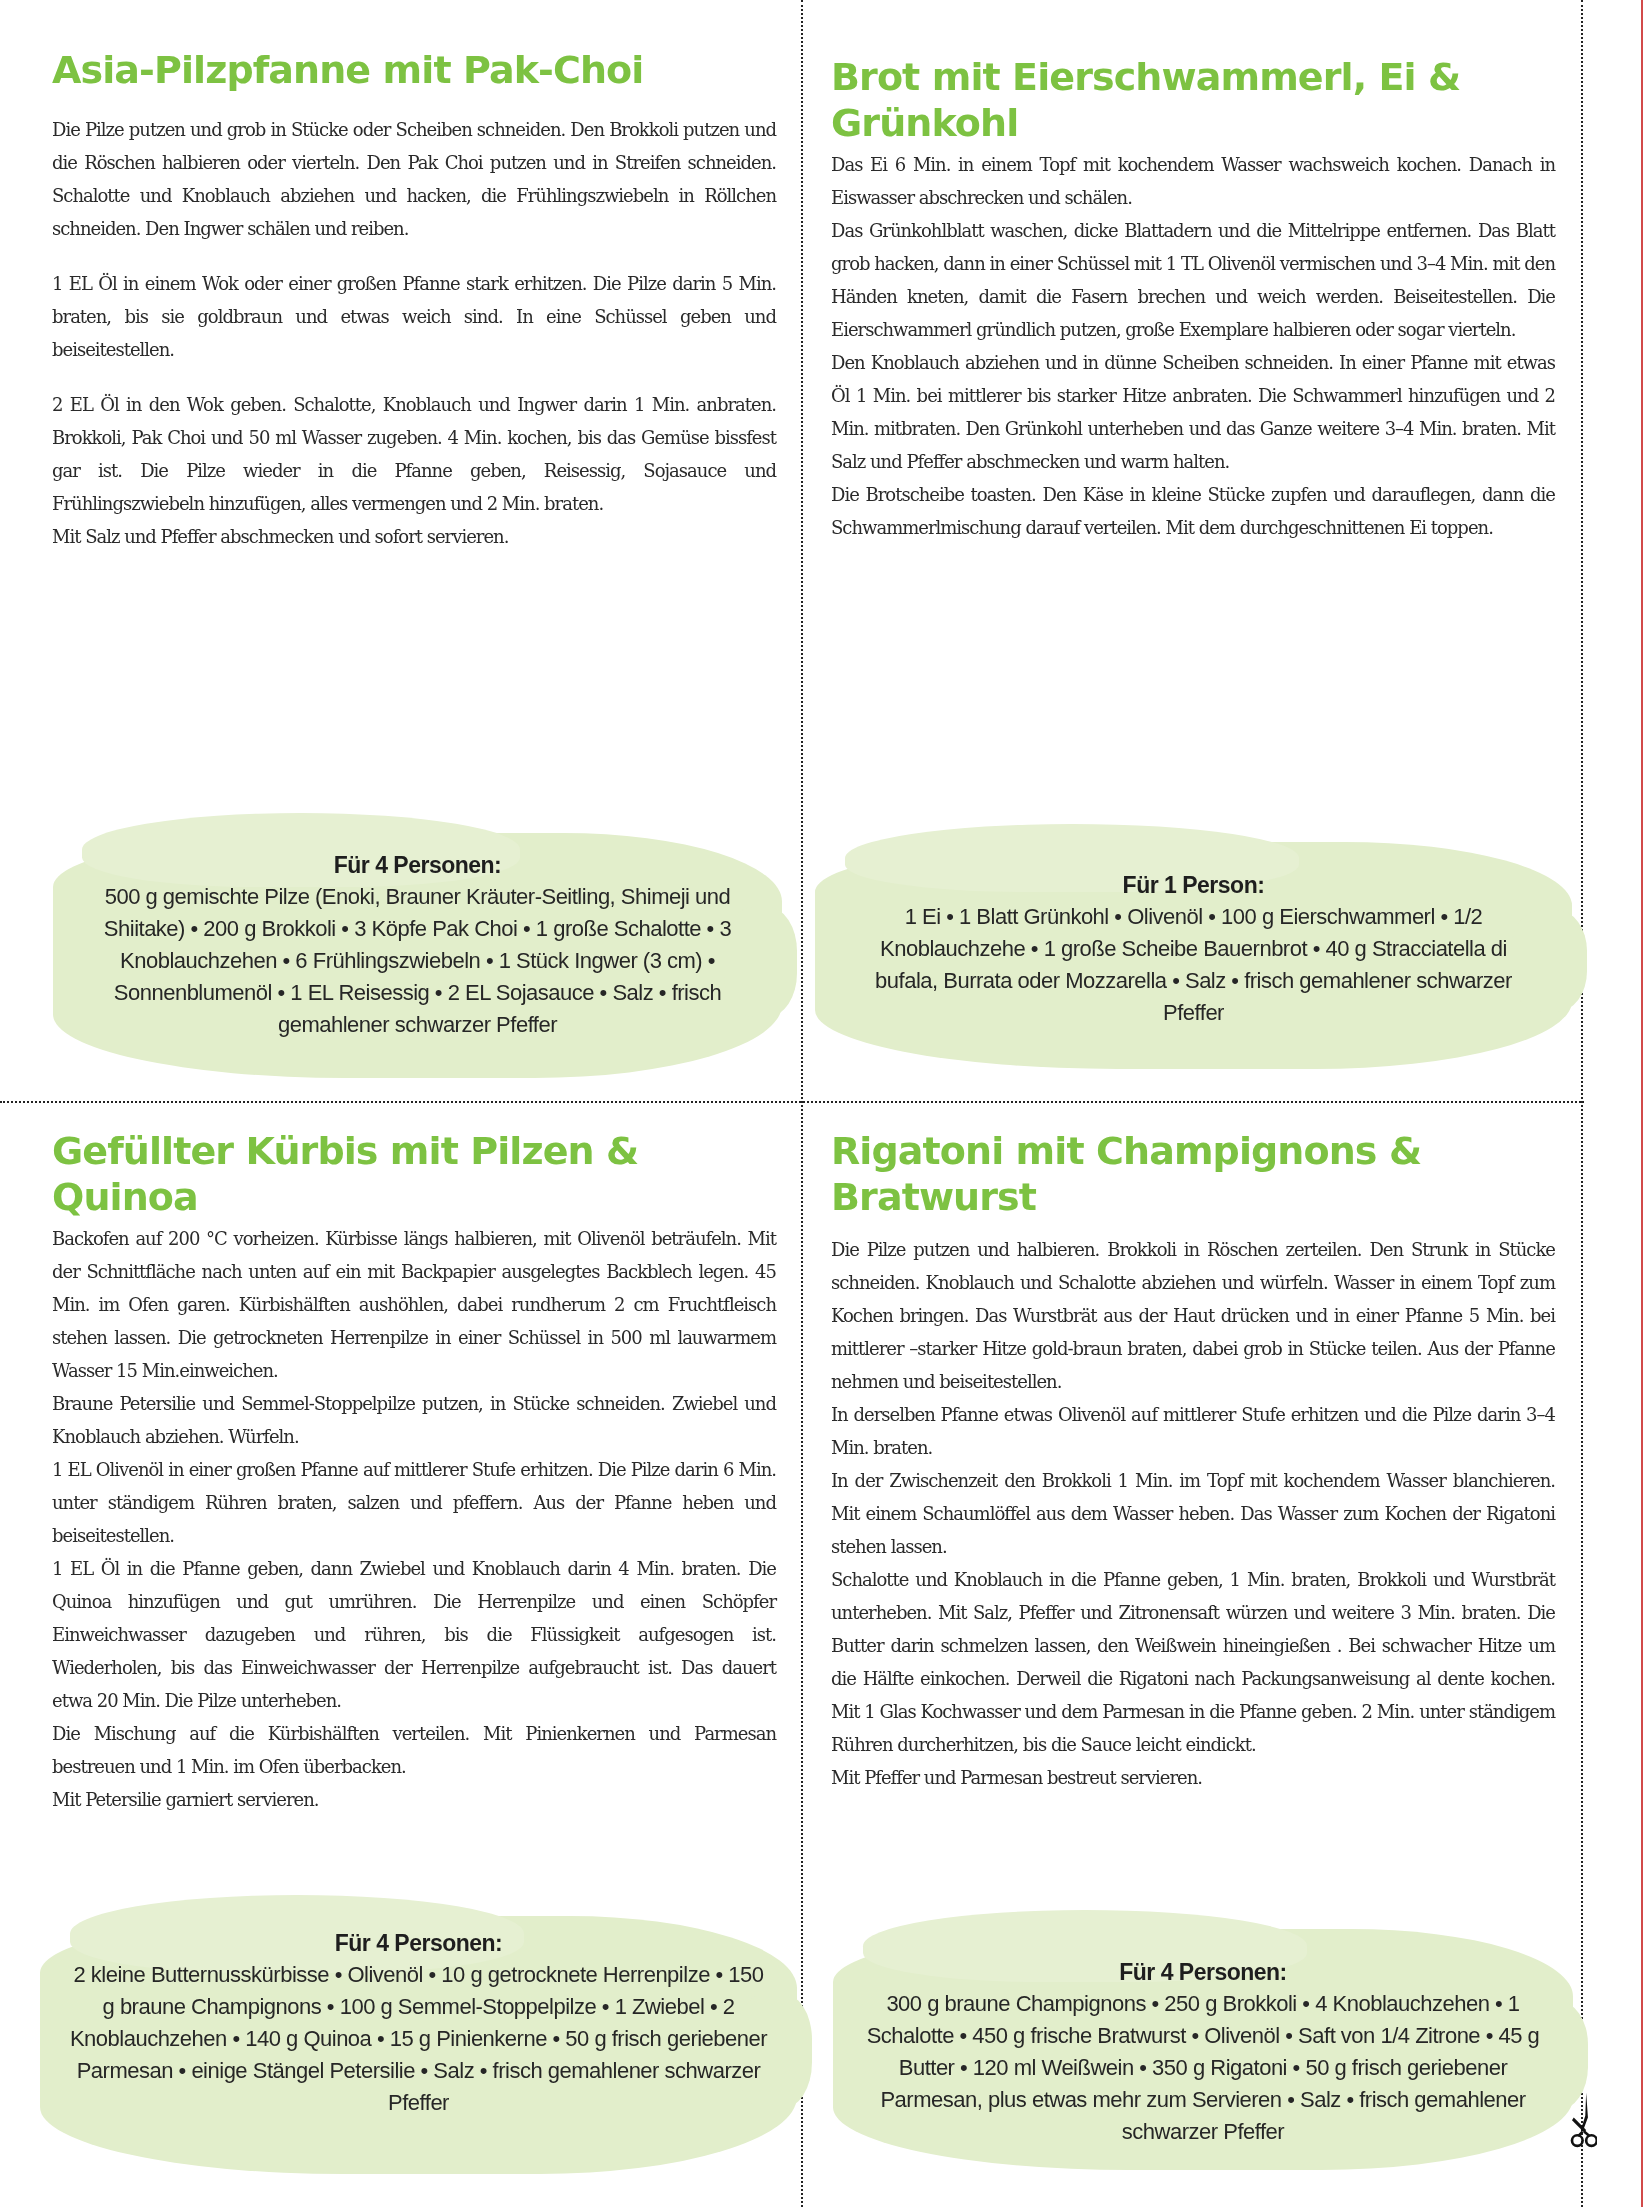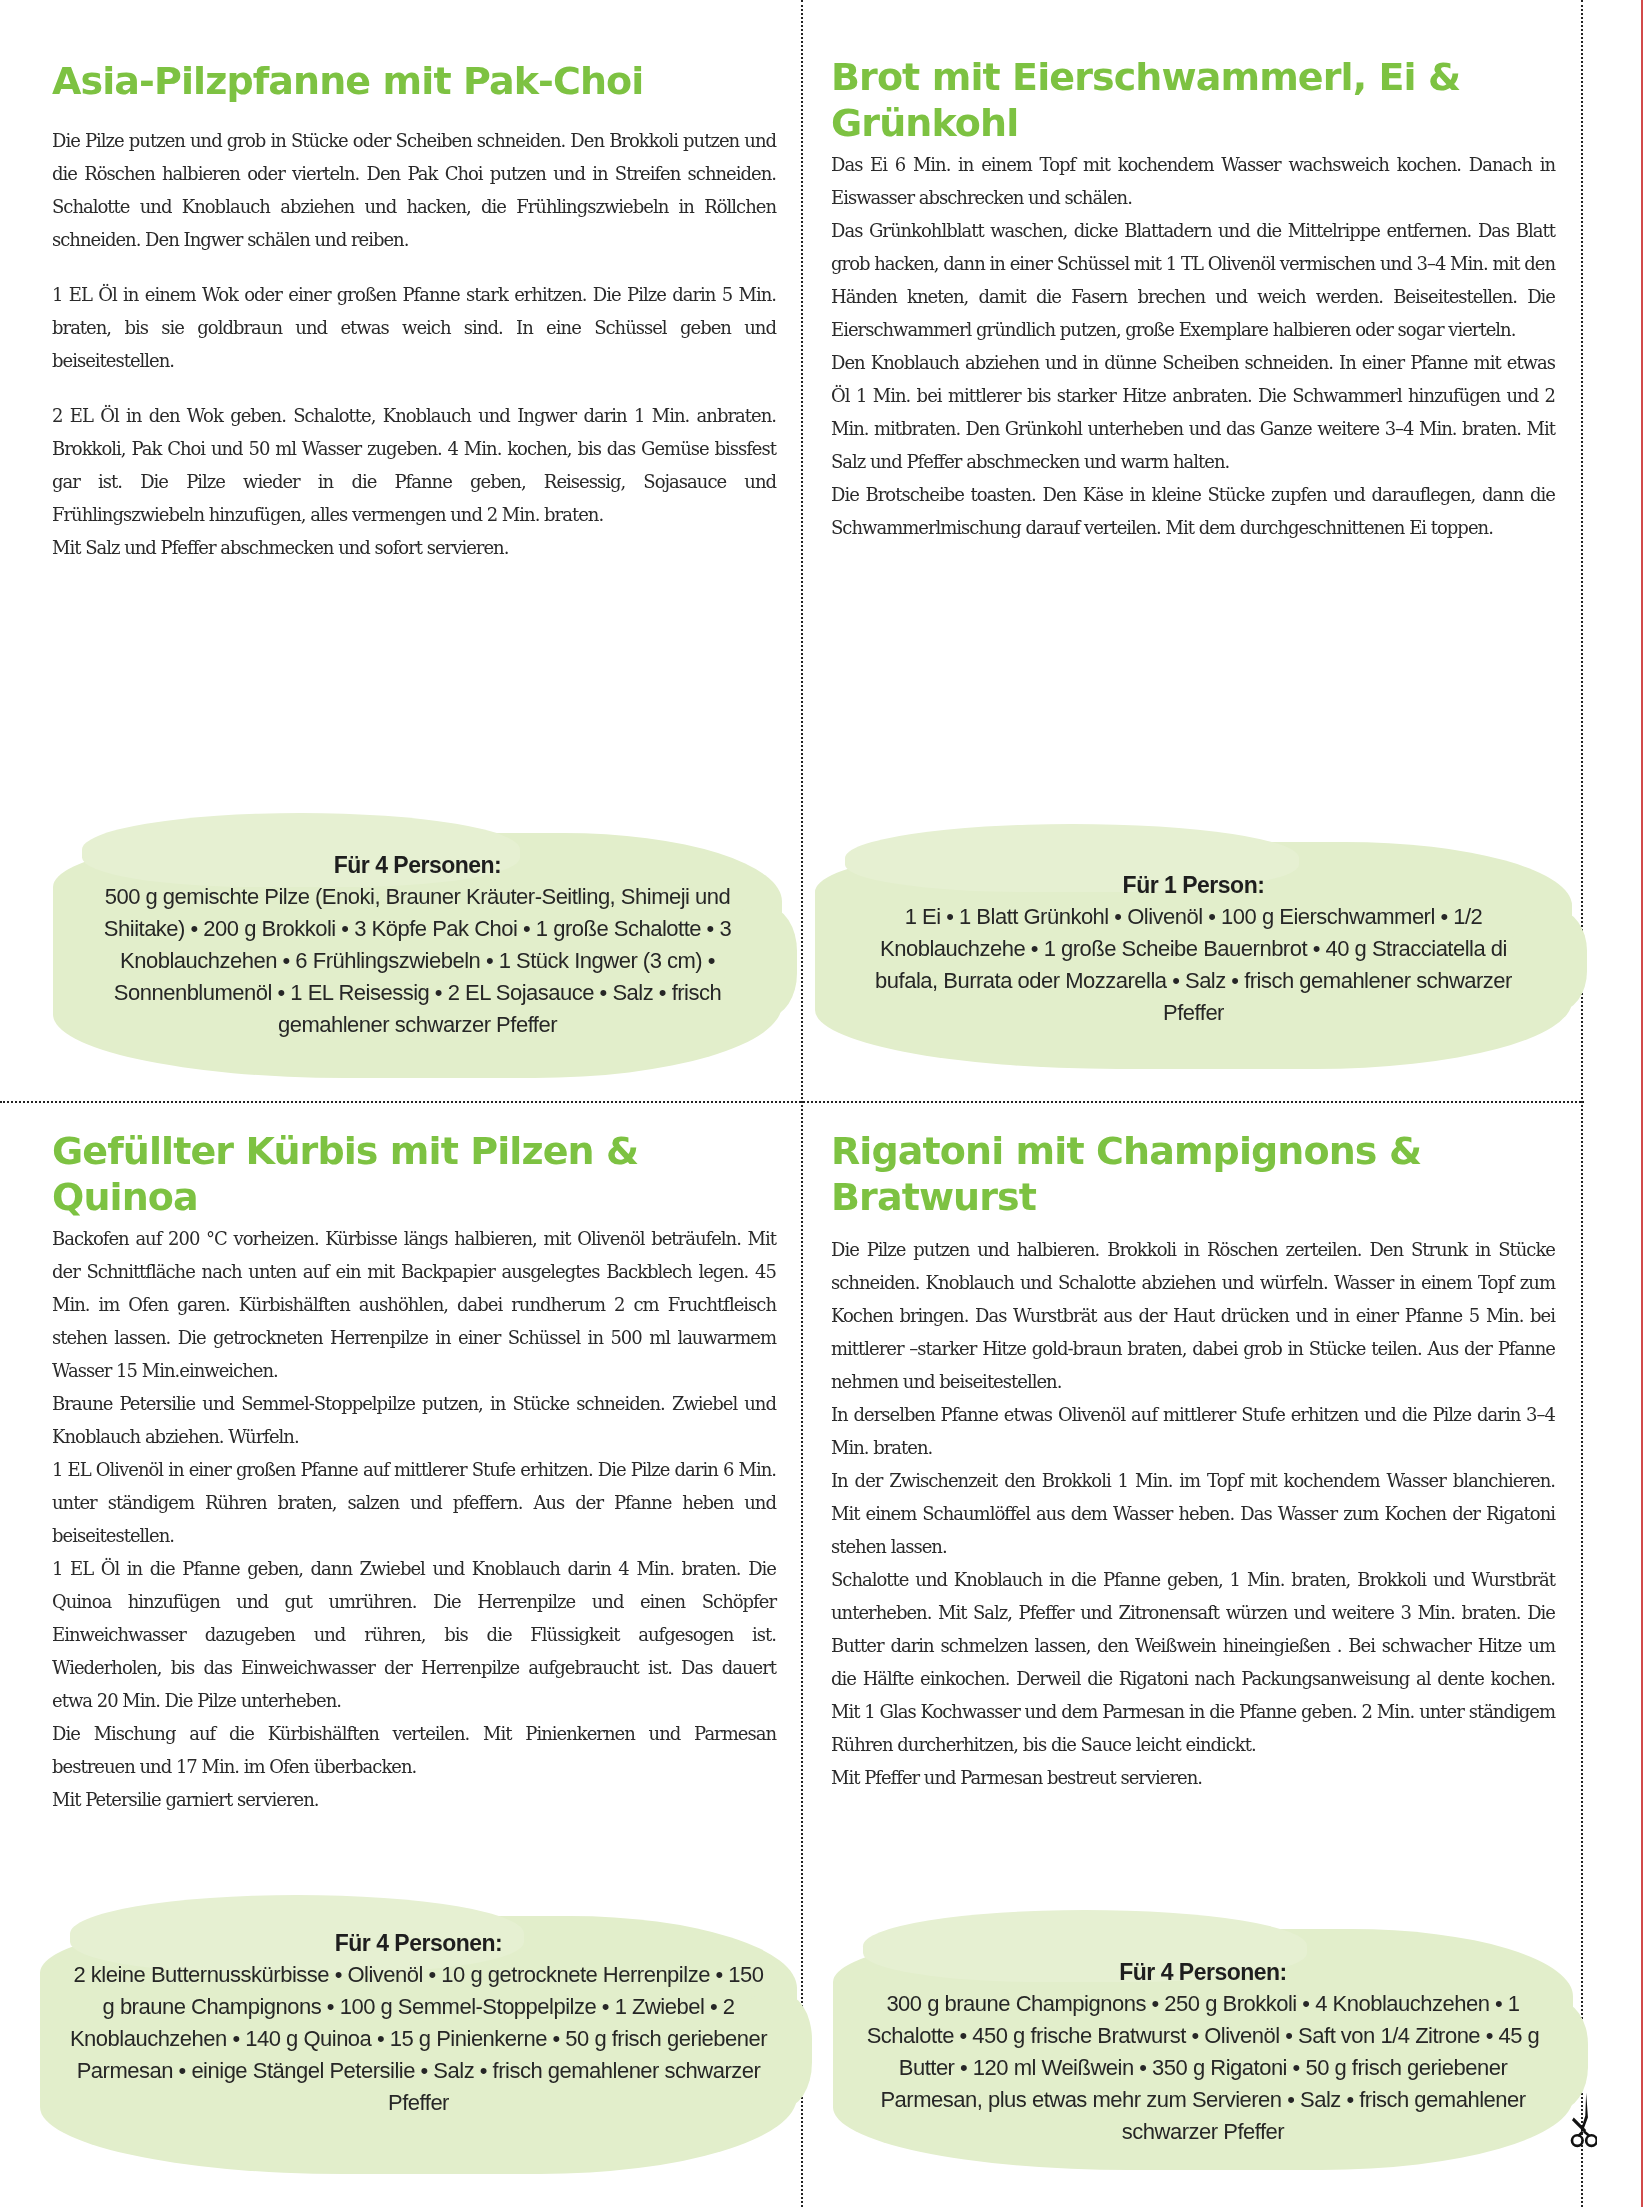--- a/index.html
+++ b/index.html
@@ -64,21 +64,21 @@
 </head>
 <body>
 
 <div class="page">
 
   <div class="vdots" style="left:801px; top:0; height:2207px;"></div>
   <div class="vdots" style="left:1581px; top:0; height:2207px;"></div>
   <div class="hdots" style="left:0; top:1101px; width:1584px;"></div>
   <div class="red-edge"></div>
 
-  <div class="recipe" style="left:52px; top:58px;">
+  <div class="recipe" style="left:52px; top:47px;">
     <h2 class="title">Asia-Pilzpfanne mit Pak-Choi</h2>
     <div class="body" style="margin-top:19.6px;">
       <p>Die Pilze putzen und grob in Stücke oder Scheiben schneiden. Den Brokkoli putzen und die Röschen halbieren oder vierteln. Den Pak Choi putzen und in Streifen schneiden. Schalotte und Knoblauch abziehen und hacken, die Frühlingszwiebeln in Röllchen schneiden. Den Ingwer schälen und reiben.</p>
       <p class="gap">1 EL Öl in einem Wok oder einer großen Pfanne stark erhitzen. Die Pilze darin 5 Min. braten, bis sie goldbraun und etwas weich sind. In eine Schüssel geben und beiseitestellen.</p>
       <p class="gap">2 EL Öl in den Wok geben. Schalotte, Knoblauch und Ingwer darin 1 Min. anbraten. Brokkoli, Pak Choi und 50 ml Wasser zugeben. 4 Min. kochen, bis das Gemüse bissfest gar ist. Die Pilze wieder in die Pfanne geben, Reisessig, Sojasauce und Frühlingszwiebeln hinzufügen, alles vermengen und 2 Min. braten.</p>
       <p>Mit Salz und Pfeffer abschmecken und sofort servieren.</p>
     </div>
   </div>
   <div class="ingredients" style="left:53px; top:833px; width:729px; height:245px;">
     <div class="blob"></div>
@@ -105,21 +105,21 @@
     </div>
   </div>
 
   <div class="recipe" style="left:52px; top:1128px;">
     <h2 class="title">Gefüllter Kürbis mit Pilzen &amp; Quinoa</h2>
     <div class="body" style="margin-top:1.8px;">
       <p>Backofen auf 200 °C vorheizen. Kürbisse längs halbieren, mit Olivenöl beträufeln. Mit der Schnittfläche nach unten auf ein mit Backpapier ausgelegtes Backblech legen. 45 Min. im Ofen garen. Kürbishälften aushöhlen, dabei rundherum 2 cm Fruchtfleisch stehen lassen. Die getrockneten Herrenpilze in einer Schüssel in 500 ml lauwarmem Wasser 15 Min.einweichen.</p>
       <p>Braune Petersilie und Semmel-Stoppelpilze putzen, in Stücke schneiden. Zwiebel und Knoblauch abziehen. Würfeln.</p>
       <p>1 EL Olivenöl in einer großen Pfanne auf mittlerer Stufe erhitzen. Die Pilze darin 6 Min. unter ständigem Rühren braten, salzen und pfeffern. Aus der Pfanne heben und beiseitestellen.</p>
       <p>1 EL Öl in die Pfanne geben, dann Zwiebel und Knoblauch darin 4 Min. braten. Die Quinoa hinzufügen und gut umrühren. Die Herrenpilze und einen Schöpfer Einweichwasser dazugeben und rühren, bis die Flüssigkeit aufgesogen ist. Wiederholen, bis das Einweichwasser der Herrenpilze aufgebraucht ist. Das dauert etwa 20 Min. Die Pilze unterheben.</p>
-      <p>Die Mischung auf die Kürbishälften verteilen. Mit Pinienkernen und Parmesan bestreuen und 17 Min. im Ofen überbacken.</p>
+      <p>Die Mischung auf die Kürbishälften verteilen. Mit Pinienkernen und Parmesan bestreuen und 1 Min. im Ofen überbacken.</p>
       <p>Mit Petersilie garniert servieren.</p>
     </div>
   </div>
   <div class="ingredients" style="left:40px; top:1916px; width:757px; height:258px;">
     <div class="blob"></div>
     <div class="inner" style="padding:10.7px 27px 0 27px;">
       <div class="ing-head">Für 4 Personen:</div>
       <div>2 kleine Butternusskürbisse • Olivenöl • 10 g getrocknete Herrenpilze • 150 g braune Champignons • 100 g Semmel-Stoppelpilze • 1 Zwiebel • 2 Knoblauchzehen • 140 g Quinoa • 15 g Pinienkerne • 50 g frisch geriebener Parmesan • einige Stängel Petersilie • Salz • frisch gemahlener schwarzer Pfeffer</div>
     </div>
   </div>

